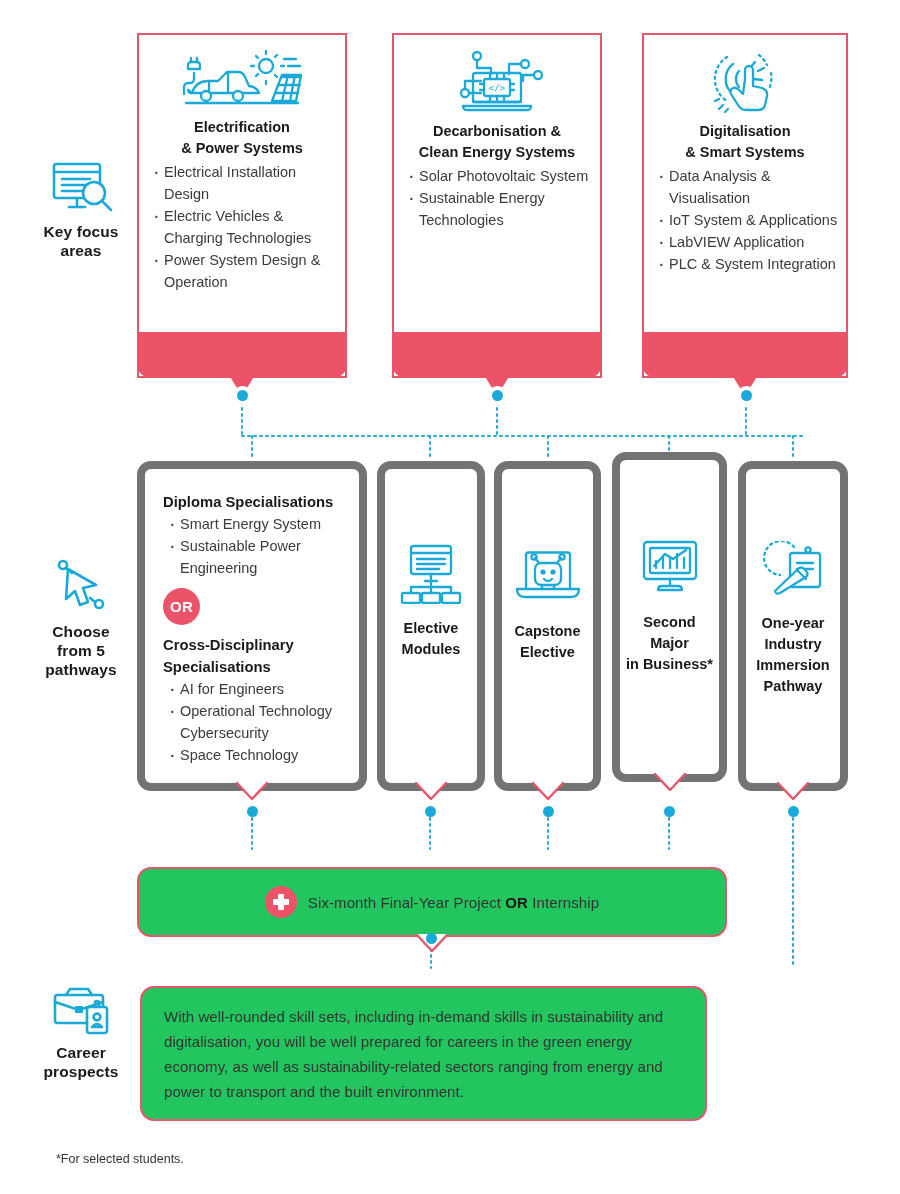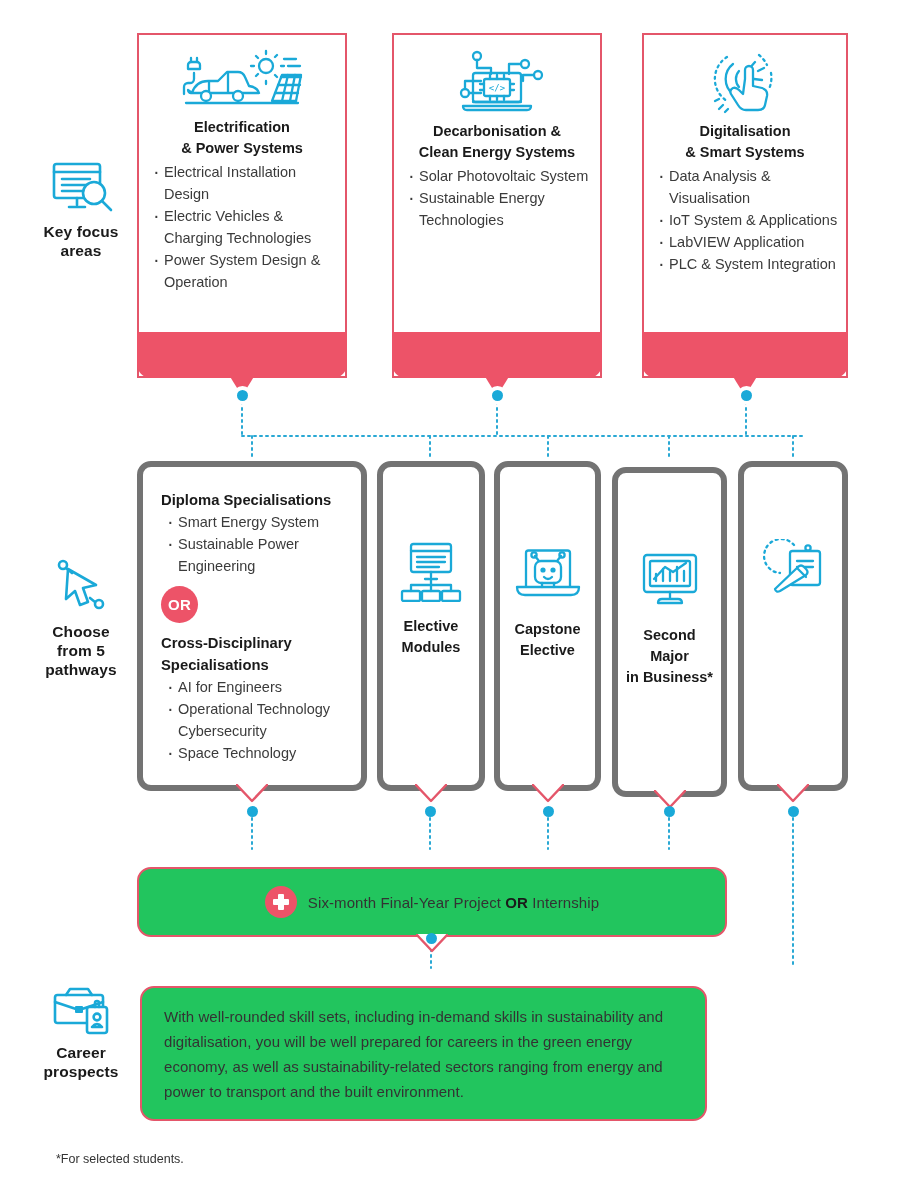--- a/index.html
+++ b/index.html
@@ -43,21 +43,21 @@
     position:relative;font-size:14.5px;line-height:22px;color:#3b3b3b;
     padding-left:11px;margin:0;
   }
   ul.blist li:before{
     content:"\00B7";position:absolute;left:0;top:-1px;font-size:20px;line-height:22px;color:#3b3b3b;
   }
 
   
   .pcard{
     position:absolute;box-sizing:border-box;
-    border:6px solid #737373;border-radius:14px;background:#fff;
+    border:8px solid #737373;border-radius:14px;background:#fff;
   }
   .pcard .vnotch{
     position:absolute;left:50%;bottom:-21px;margin-left:-16px;width:32px;height:22px;
   }
   .pname{
     text-align:center;font-weight:bold;font-size:14.5px;line-height:21px;color:#1a1a1a;
   }
   .p-sub{font-weight:bold;font-size:14.8px;line-height:22px;color:#1a1a1a;}
   .orbadge{
     width:37px;height:37px;border-radius:50%;background:#ed5368;color:#fff;
@@ -339,21 +339,21 @@
     </svg>
     <div class="pname" style="margin-top:16px;">
       <span>Capstone</span><br>
       <span>Elective</span>
     </div>
     <svg class="vnotch" viewBox="0 0 32 22">
       <path d="M0,0 L16,17 L32,0" fill="#fff" stroke="#e4566a" stroke-width="2.4" stroke-linejoin="round"></path>
     </svg>
   </div>
 
-  <div class="pcard" style="left:612px;top:467px;width:115px;height:330px;">
+  <div class="pcard" style="left:612px;top:452px;width:115px;height:330px;">
     <svg width="64" height="58" viewBox="0 0 64 58" style="display:block;margin:78px auto 0 auto;">
       <g fill="none" stroke="#1aa9d8" stroke-width="2.3" stroke-linecap="round" stroke-linejoin="round">
         <rect x="6" y="4" width="52" height="37" rx="3"></rect>
         <rect x="12" y="10" width="40" height="25" rx="1.5"></rect>
         <path d="M18,30 v-7 M25,30 v-12 M32,30 v-9 M39,30 v-14 M46,30 v-10"></path>
         <path d="M16,28 L27,16 L35,21 L48,12"></path>
         <path d="M32,41 v7 M20,52 h24 q0,-4 -4,-4 H24 q-4,0 -4,4 z" fill="#fff"></path>
       </g>
     </svg>
     <div class="pname" style="margin-top:16px;">
@@ -370,20 +370,26 @@
     <svg width="66" height="60" viewBox="0 0 66 60" style="display:block;margin:72px auto 0 auto;">
       <g fill="none" stroke="#1aa9d8" stroke-width="2.3" stroke-linecap="round" stroke-linejoin="round">
         <path d="M34,6 a17,17 0 1 0 -14,28" stroke-dasharray="2,4"></path>
         <circle cx="48" cy="9" r="2.6"></circle>
         <rect x="30" y="12" width="30" height="34" rx="2.5" fill="#fff"></rect>
         <path d="M37,22 H53 M37,28 H53"></path>
         <path d="M46,36 L20,52 q-4,2 -5,-2 L38,28 q3,-3 6,0 l2,2 q3,3 0,6 z" fill="#fff"></path>
         <path d="M38,30 l8,8"></path>
       </g>
     </svg>
+    <div class="pname" style="margin-top:12px;">
+      <span>One-year</span><br>
+      <span>Industry</span><br>
+      <span>Immersion</span><br>
+      <span>Pathway</span>
+    </div>
     <svg class="vnotch" viewBox="0 0 32 22">
       <path d="M0,0 L16,17 L32,0" fill="#fff" stroke="#e4566a" stroke-width="2.4" stroke-linejoin="round"></path>
     </svg>
   </div>
 
   <div class="dot" style="left:252px;top:811px;"></div>
   <div class="dot" style="left:430px;top:811px;"></div>
   <div class="dot" style="left:548px;top:811px;"></div>
   <div class="dot" style="left:669px;top:811px;"></div>
   <div class="dot" style="left:793px;top:811px;"></div>

